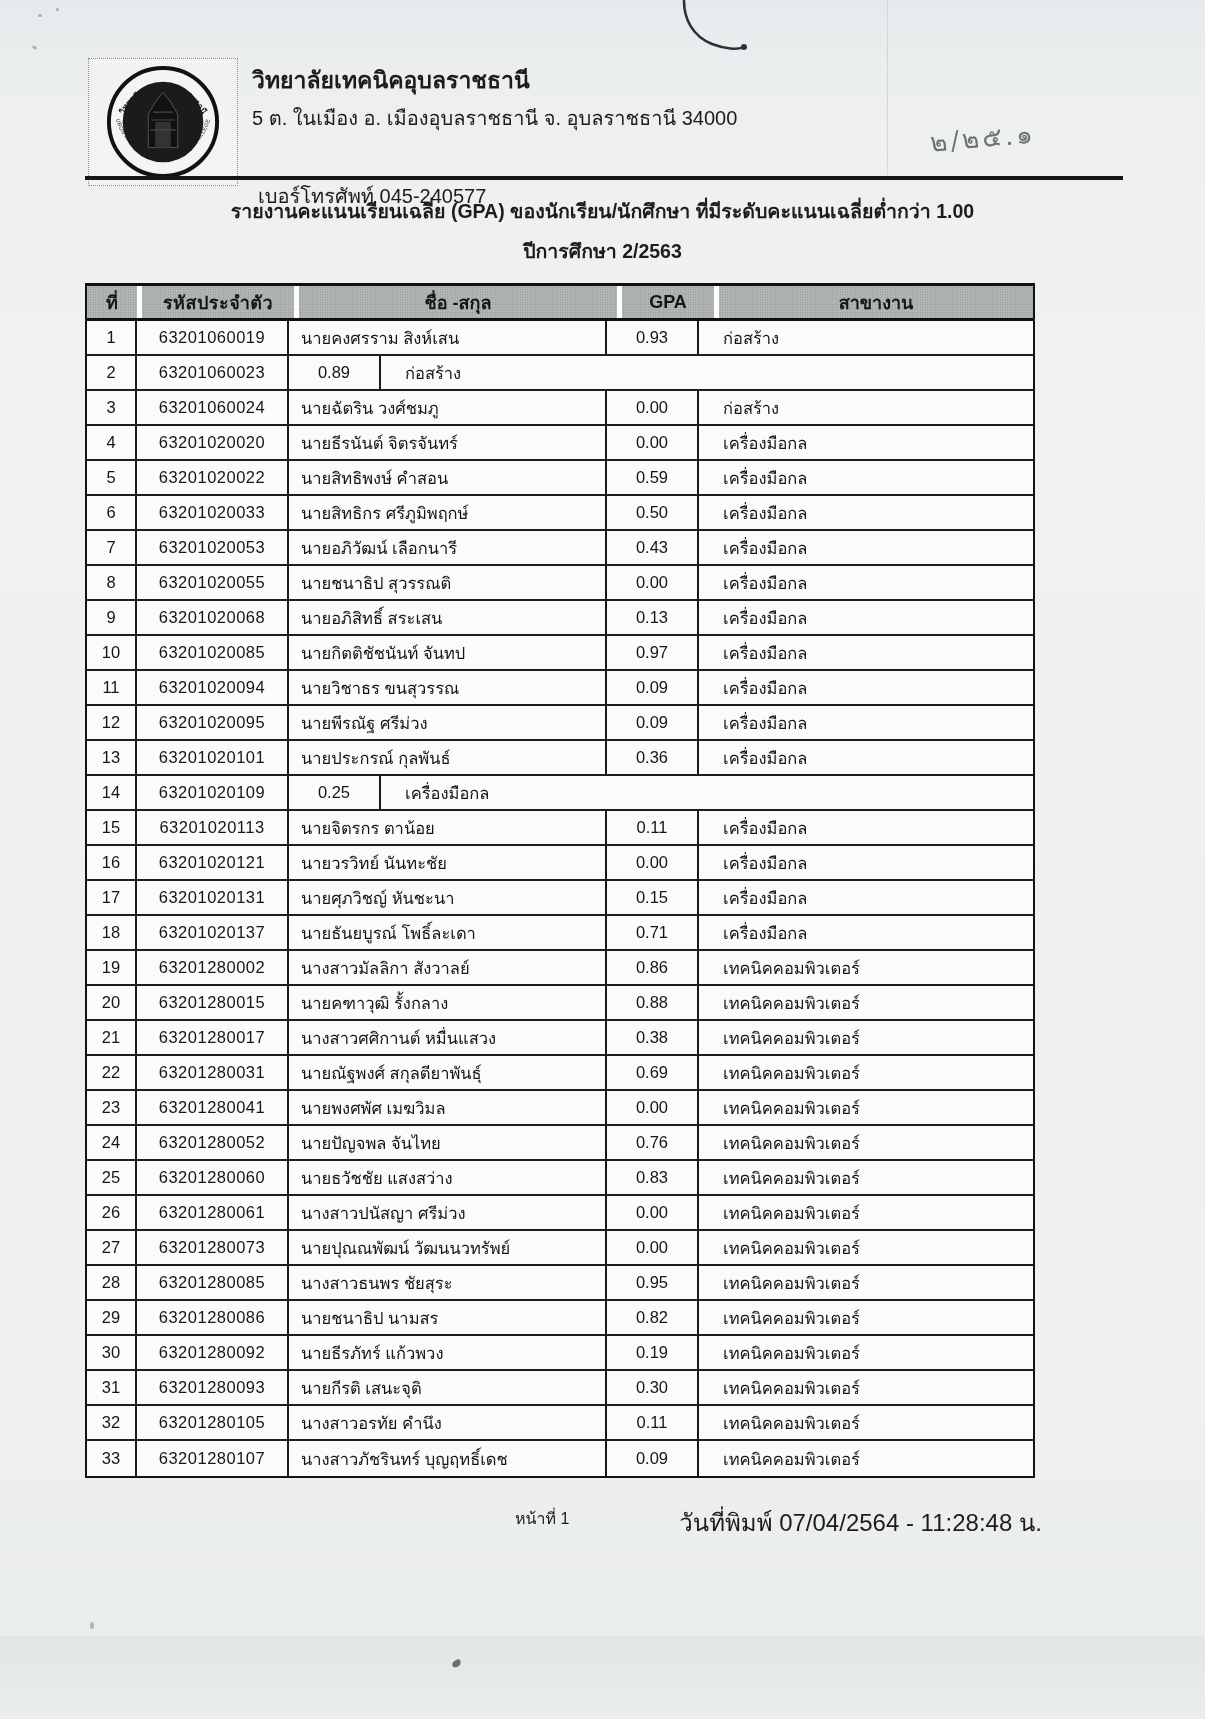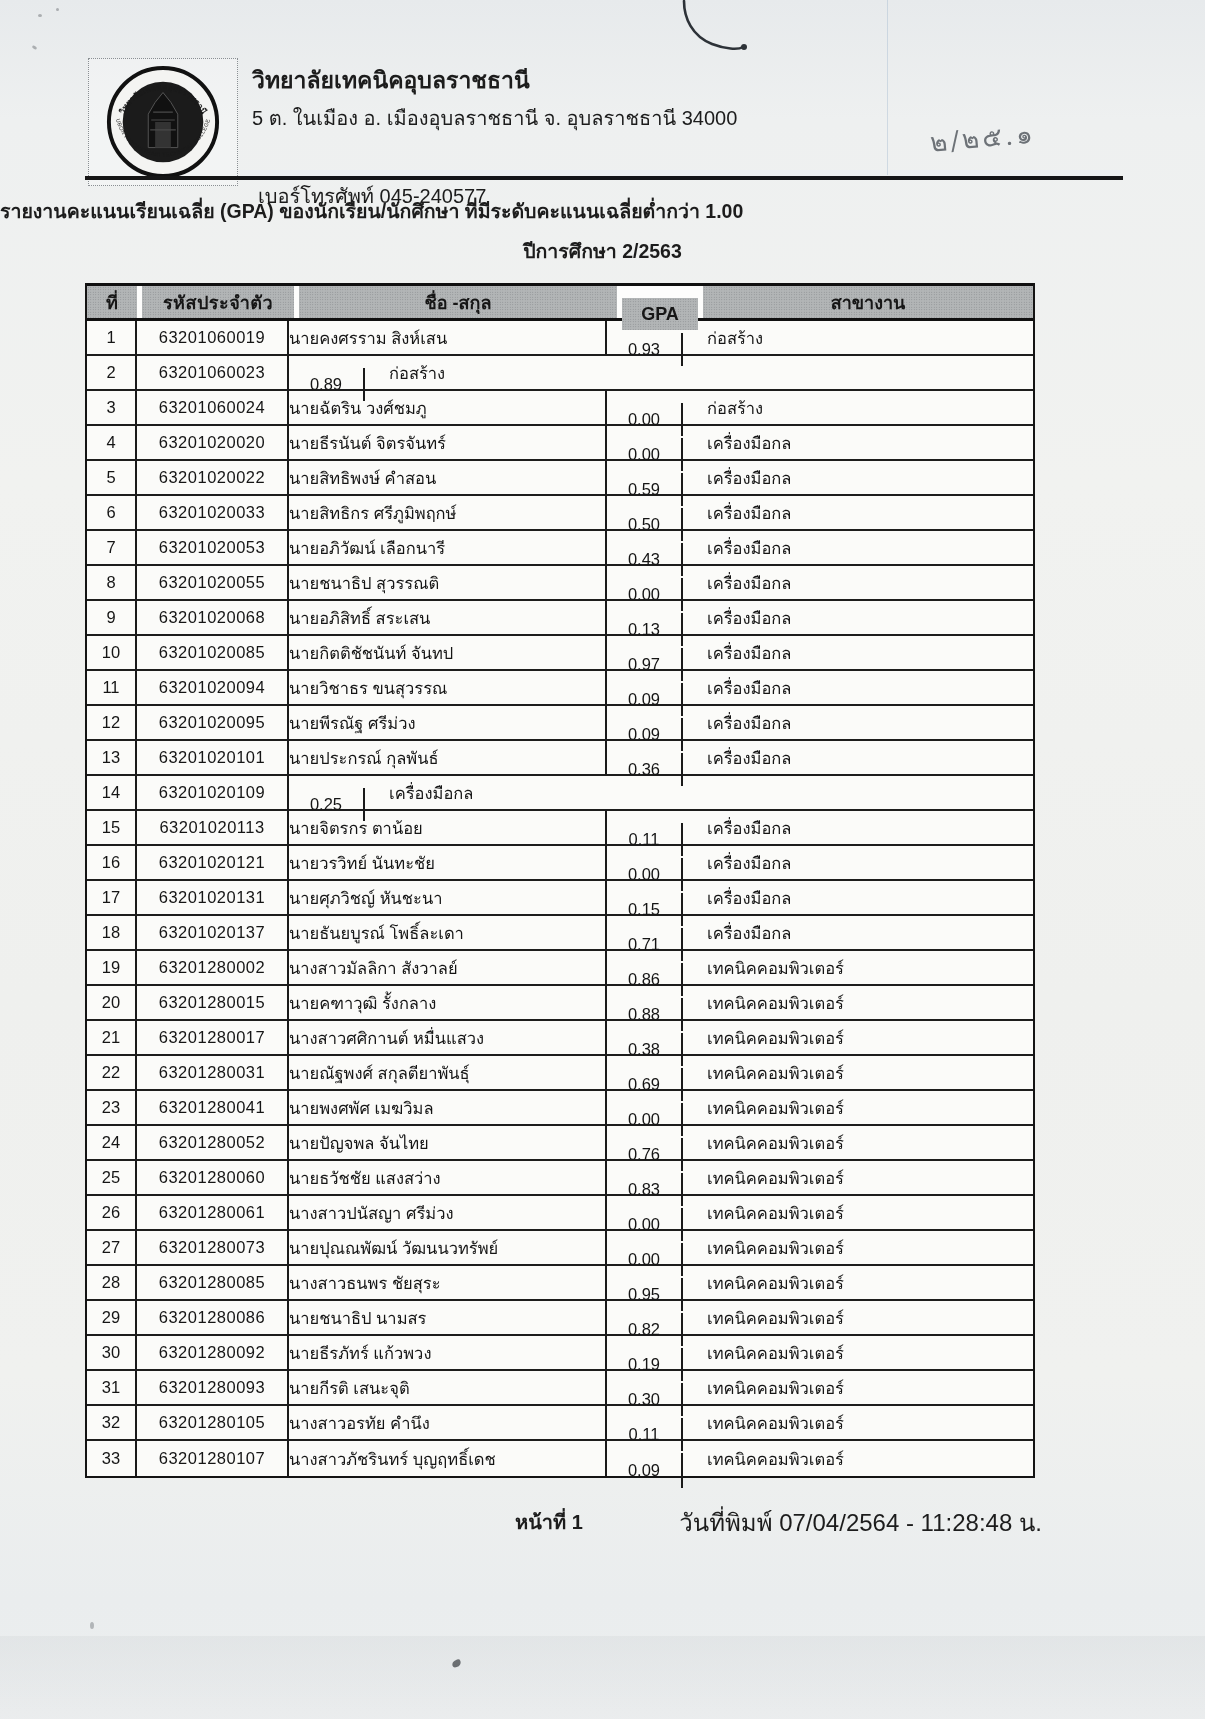--- a/index.html
+++ b/index.html
@@ -29,21 +29,21 @@
     font-size:26px; color:#4d535a; transform:rotate(-5deg);
     font-family:"DejaVu Serif",serif; letter-spacing:3px; opacity:.8;
   }
 
   .header-rule {
     position:absolute; left:85px; top:176px; width:1038px; height:4px;
     background:#161616;
   }
 
   .report-title {
-    position:absolute; left:0; top:196px; width:1205px; text-align:left;
+    position:absolute; left:0; top:196px; width:1205px; text-align:center;
     font-size:19.5px; font-weight:bold;
   }
   .report-subtitle {
     position:absolute; left:0; top:236px; width:1205px; text-align:center;
     font-size:19.5px; font-weight:bold;
   }
 
   
   .report-table {
     position:absolute; left:85px; top:283px; width:950px;
@@ -68,31 +68,31 @@
   }
   .trow:last-child { border-bottom:none; }
   .td {
     display:flex; align-items:center; font-size:16.5px; color:#151515;
     border-right:2px solid #1a1a1a; height:100%; overflow:hidden; white-space:nowrap;
   }
   .td:last-child { border-right:none; }
 
   .col-no   { width:50px;  justify-content:center; }
   .col-id   { width:152px; justify-content:center; letter-spacing:.5px; }
-  .col-name { width:318px; justify-content:flex-start; }
-  .col-gpa  { width:76px;  justify-content:center;margin-top:12px; }
+  .col-name { width:318px; justify-content:flex-start; padding-left:12px; }
+  .col-gpa  { width:92px;  justify-content:center; }
   .col-dept { flex:1;      justify-content:flex-start; padding-left:24px; }
 
   .thead .col-no, .thead .col-id, .thead .col-name, .thead .col-gpa, .thead .col-dept {
     padding:0; justify-content:center;
   }
 
   
   .page-label {
-    position:absolute; left:515px; top:1506px; font-size:20px; font-weight:bold;
+    position:absolute; left:515px; top:1506px; font-size:16px; font-weight:normal;
   }
   .print-date {
     position:absolute; right:163px; top:1503px; font-size:24px;
   }
 
   
   .artifact { position:absolute; pointer-events:none; }
   .pen-curve { left:612px; top:0; }
   .speck { border-radius:50%; background:#6d7276; opacity:.5; }
   .stray-mark { font-size:13px; color:#3d4347; opacity:.75; }

